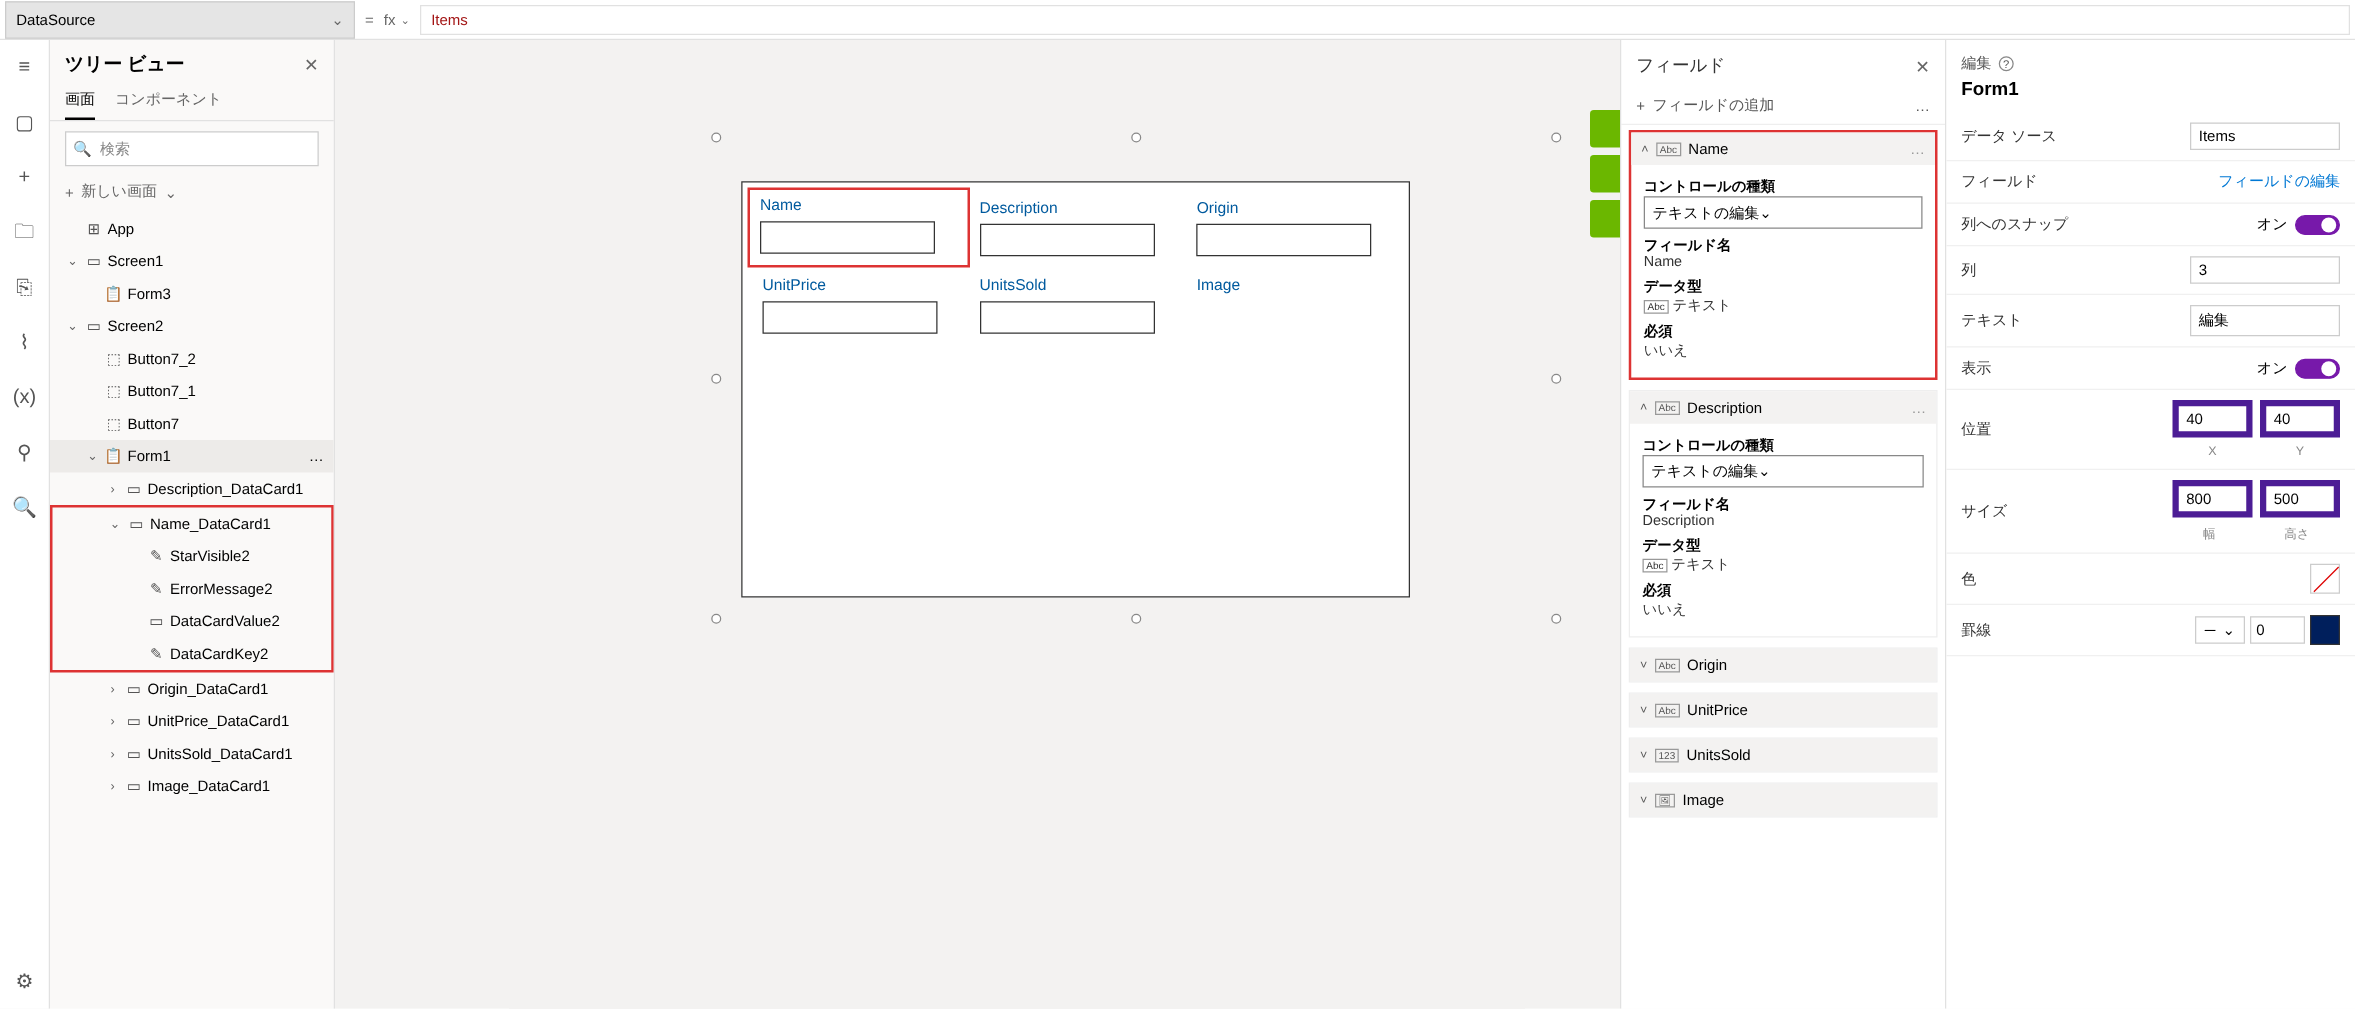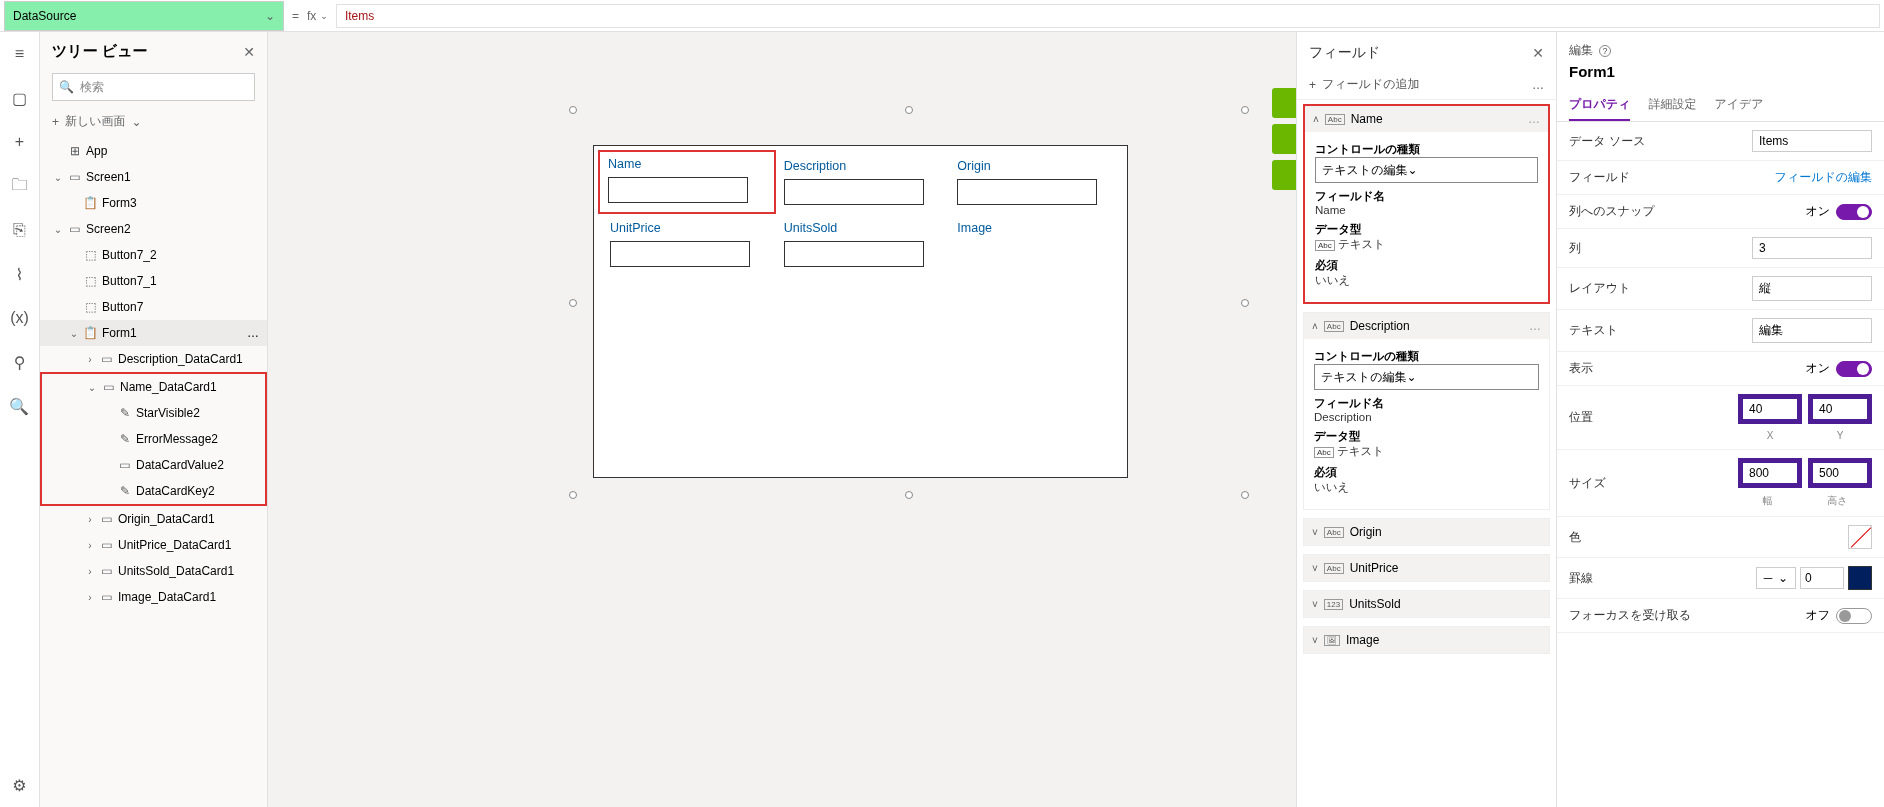--- a/index.html
+++ b/index.html
@@ -1,19 +1,19 @@
 <!DOCTYPE html>
 <html><head>
   <meta charset="utf-8">
   <style>
     * { box-sizing: border-box; margin: 0; padding: 0; font-family: "Segoe UI", Arial, sans-serif; }
     body { width: 1884px; height: 807px; background: #fff; overflow: hidden; font-size: 12px; position: relative; }
 
     .formula-bar { height: 32px; display: flex; align-items: center; border-bottom: 1px solid #e1e1e1; padding: 0 4px; gap: 8px; }
-    .formula-prop-select { width: 280px; height: 24px; border: 1px solid #ccc; padding: 14px 8px; display: flex; justify-content: space-between; align-items: center; background: #86efac; }
+    .formula-prop-select { width: 280px; height: 24px; border: 1px solid #ccc; padding: 14px 8px; display: flex; justify-content: space-between; align-items: center; background: #e5e5e5; }
     .formula-prop-select .chev { color: #666; }
     .eq { color: #666; }
     .fx { color: #666; display: flex; align-items: center; gap: 4px; }
     .fx .chev { font-size: 9px; }
     .formula-input { flex: 1; border: 1px solid #e1e1e1; height: 24px; padding: 0 8px; color: #a31515; font-family: Consolas, monospace; display: flex; align-items: center; }
 
     .main { display: flex; height: calc(100% - 32px); }
 
     .rail { width: 40px; border-right: 1px solid #e1e1e1; display: flex; flex-direction: column; align-items: center; padding-top: 12px; gap: 24px; color: #555; }
     .rail-icon { width: 20px; height: 20px; display: flex; align-items: center; justify-content: center; font-size: 16px; }
@@ -126,20 +126,24 @@
     <div class="rail-icon">🔍</div>
     <div style="flex:1"></div>
     <div class="rail-icon" style="margin-bottom:12px">⚙</div>
   </div>
 
   <div class="tree-panel">
     <div class="tree-header">
       <div class="tree-title">ツリー ビュー</div>
       <div class="tree-close">✕</div>
     </div>
+    <div class="tree-tabs">
+      <div class="tree-tab active">画面</div>
+      <div class="tree-tab">コンポーネント</div>
+    </div>
     <div class="tree-search">
       <span>🔍</span>
       <span>検索</span>
     </div>
     <div class="tree-newscreen">
       <span>+</span>
       <span>新しい画面</span>
       <span>⌄</span>
     </div>
 
@@ -375,25 +379,20 @@
       </div>
     </div>
   </div>
 
   <div class="props-panel">
     <div class="props-head">
       <span>編集</span>
       <span class="info">?</span>
     </div>
     <div class="props-name">Form1</div>
-    <div class="props-tabs">
-      <div class="props-tab active">プロパティ</div>
-      <div class="props-tab">詳細設定</div>
-      <div class="props-tab">アイデア</div>
-    </div>
 
     <div class="prop-row">
       <span class="prop-label">データ ソース</span>
       <div class="prop-input"><span>Items</span></div>
     </div>
     <div class="prop-row">
       <span class="prop-label">フィールド</span>
       <span class="prop-link">フィールドの編集</span>
     </div>
     <div class="prop-row">
@@ -401,24 +400,20 @@
       <span class="toggle-wrap">
           <span>オン</span>
           <span class="toggle"></span>
         </span>
     </div>
     <div class="prop-row">
       <span class="prop-label">列</span>
       <div class="prop-input"><span>3</span></div>
     </div>
     <div class="prop-row">
-      <span class="prop-label">レイアウト</span>
-      <div class="prop-input"><span>縦</span></div>
-    </div>
-    <div class="prop-row">
       <span class="prop-label">テキスト</span>
       <div class="prop-input"><span>編集</span></div>
     </div>
     <div class="prop-row">
       <span class="prop-label">表示</span>
       <span class="toggle-wrap">
           <span>オン</span>
           <span class="toggle"></span>
         </span>
     </div>
@@ -456,22 +451,15 @@
       <span class="prop-label">罫線</span>
       <div class="prop-multirow">
         <div class="border-style">
             <span>─</span>
             <span>⌄</span>
           </div>
         <input class="border-w-input" value="0" style="">
         <div class="border-swatch"></div>
       </div>
     </div>
-    <div class="prop-row">
-      <span class="prop-label">フォーカスを受け取る</span>
-      <span class="toggle-wrap">
-          <span>オフ</span>
-          <span class="toggle off"></span>
-        </span>
-    </div>
   </div>
 
 </div>
 
 </body></html>

